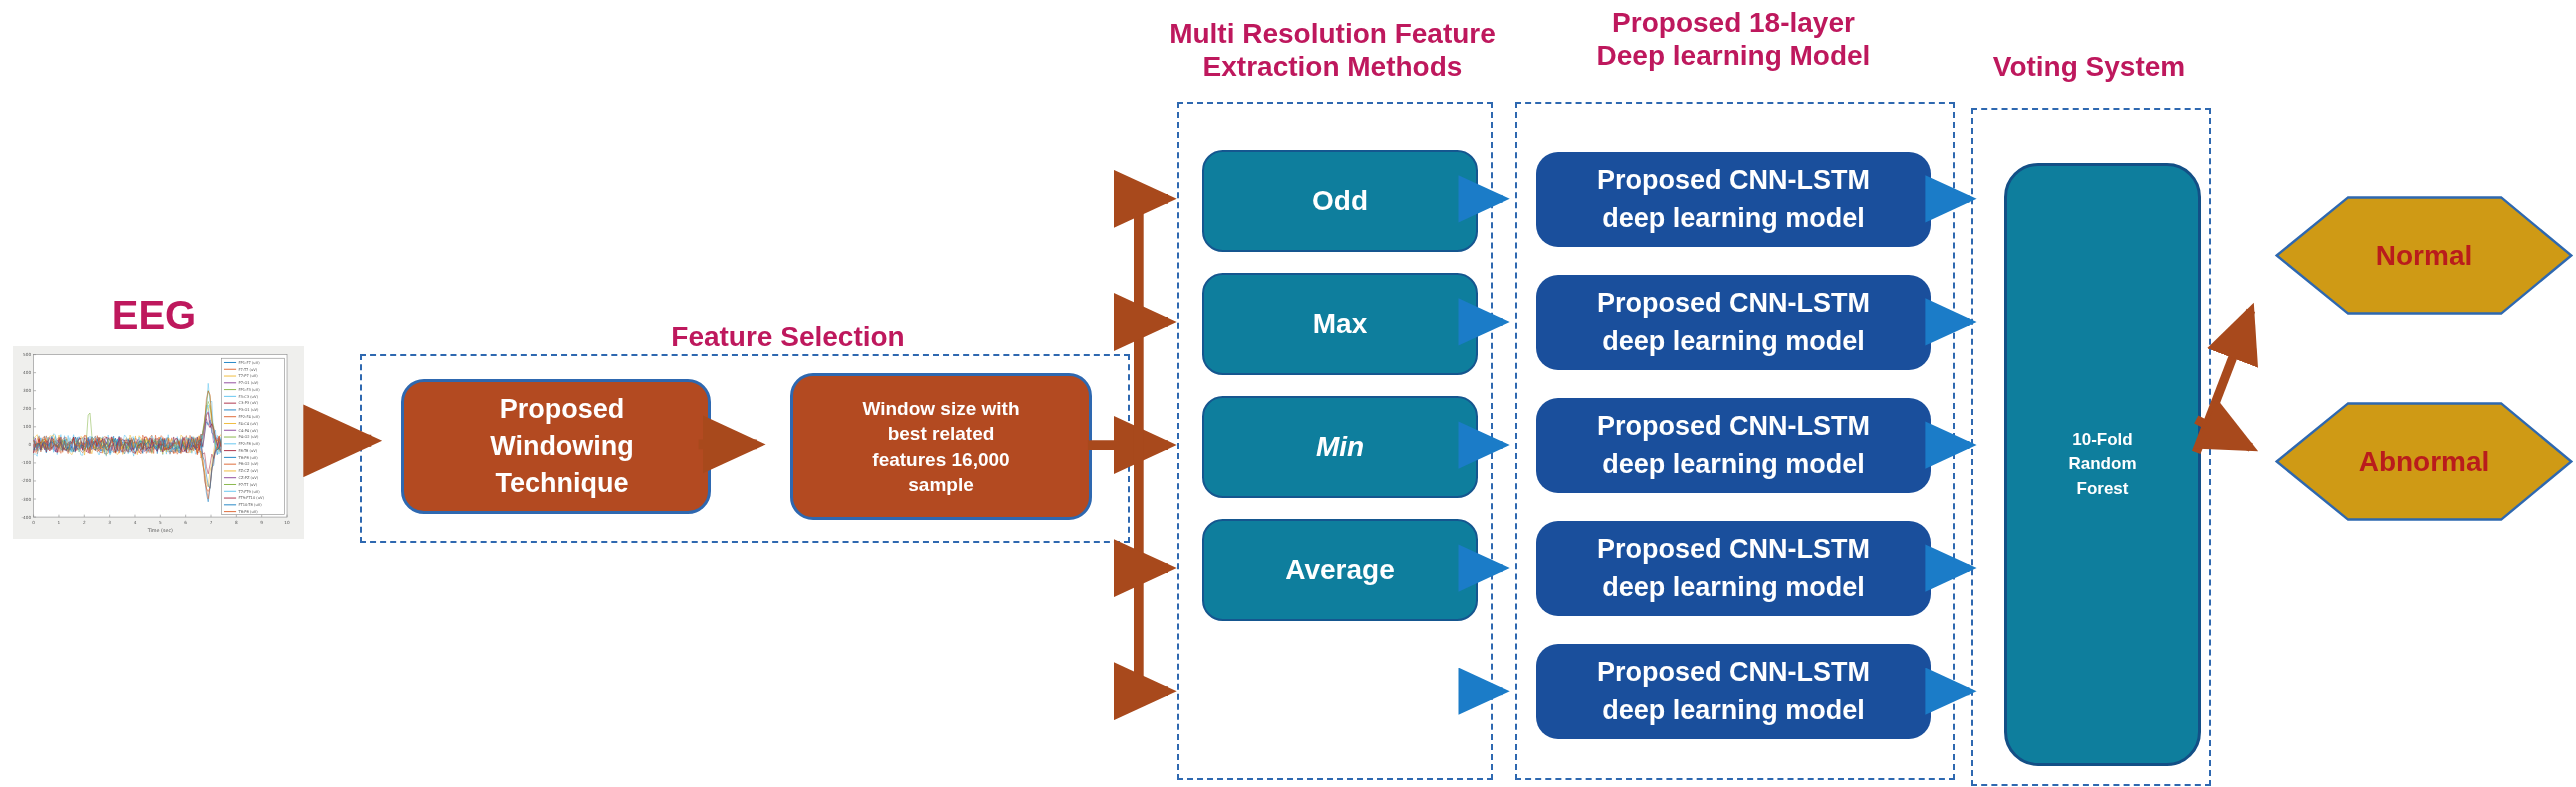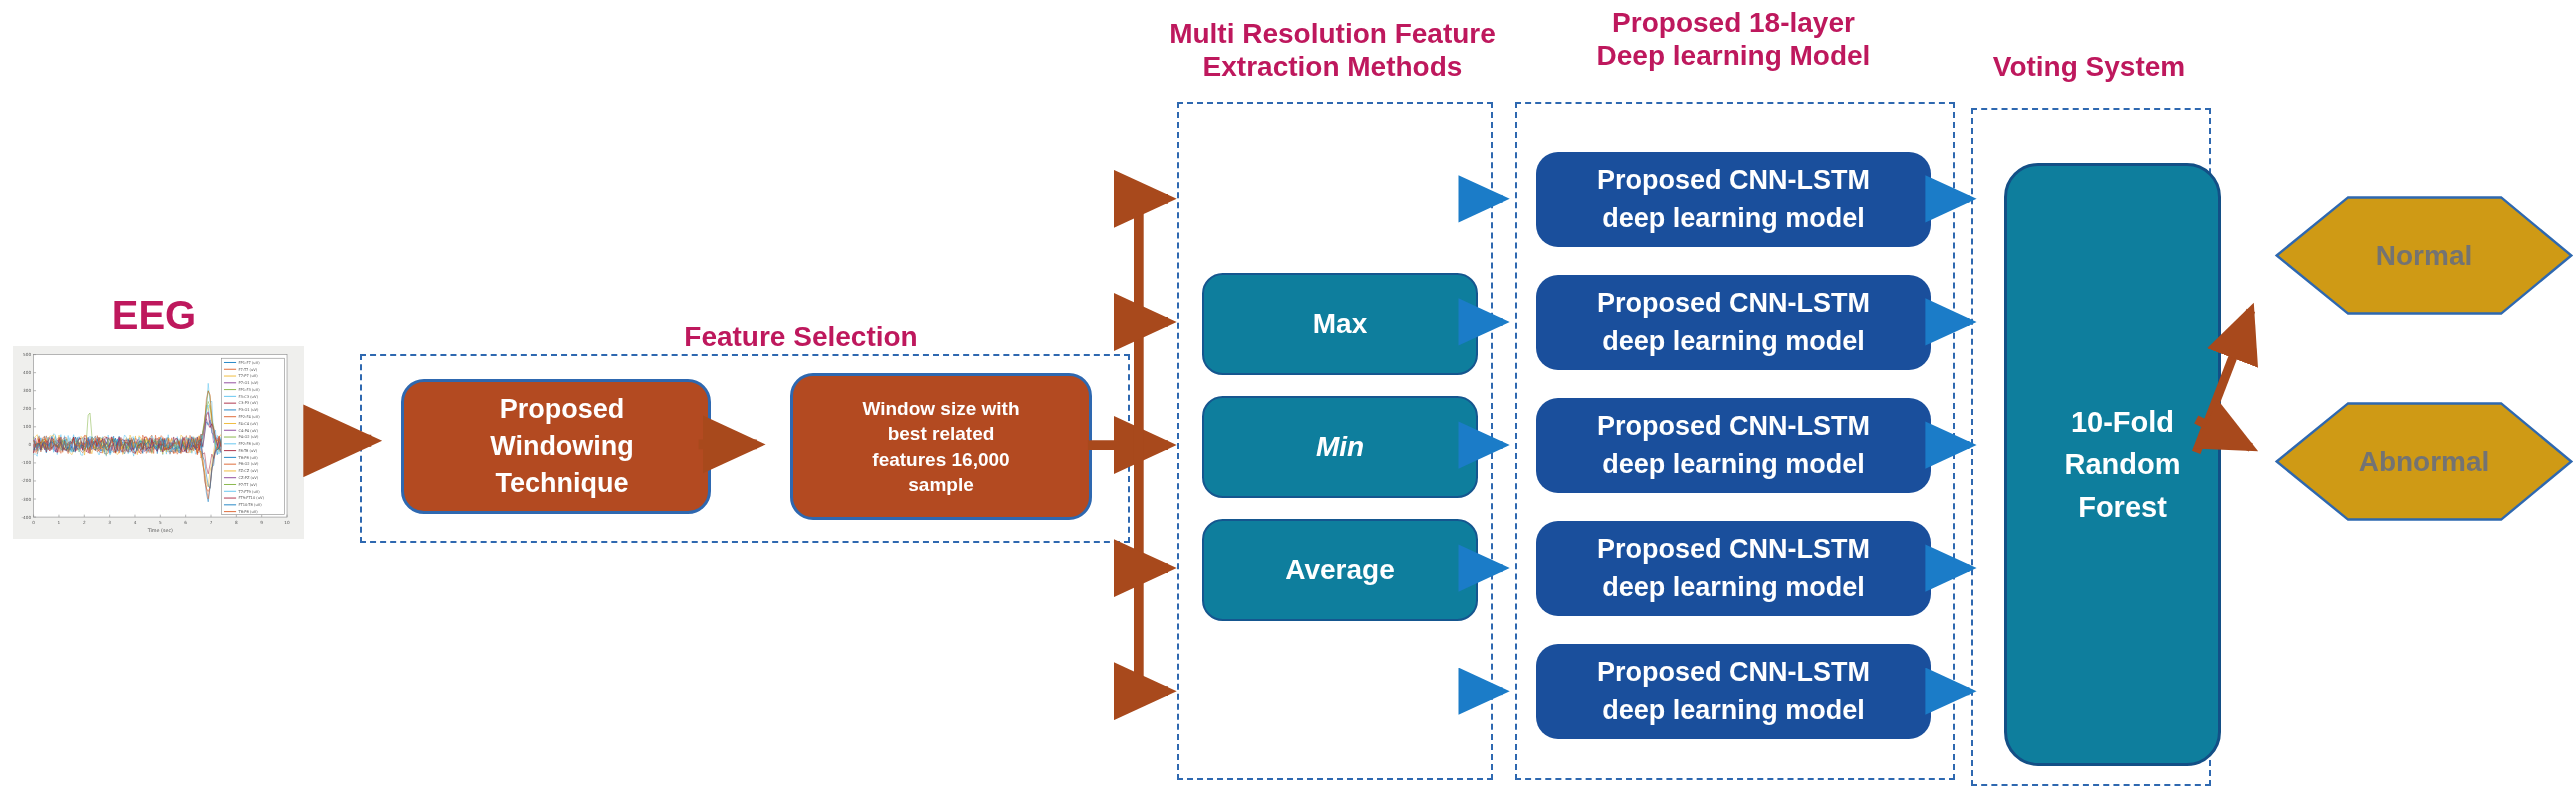--- a/index.html
+++ b/index.html
@@ -9,37 +9,37 @@
        line-height:1.18;text-align:center;white-space:pre-line;}
   .dashed{position:absolute;border:2.4px dashed #2E68B0;background:transparent;}
   .box{position:absolute;display:flex;align-items:center;justify-content:center;
        text-align:center;color:#ffffff;font-weight:bold;}
   .rust{background:#B34A21;border:3px solid #2E68B0;border-radius:23px;
         font-size:27px;line-height:1.38;}
   .teal{background:#0E7E9D;border:2.4px solid #15568F;border-radius:20.6px;font-size:28px;}
   .teal.small{font-size:20.6px;}
   .cnn{background:#1A4F9C;border-radius:22px;font-size:27px;line-height:1.4;}
   .vote{background:#0E7E9D;border:3px solid #134F86;border-radius:34px;
-        font-size:29px;line-height:1.45;padding-left:20px;}
+        font-size:17px;line-height:1.45;}
   .hexwrap{position:absolute;}
   .hexlabel{position:absolute;inset:0;display:flex;align-items:center;justify-content:center;
-            color:#737373;font-weight:bold;font-size:28px;}
+            color:#b91c1c;font-weight:bold;font-size:28px;}
   .lines{display:block;}
   svg{display:block;}
   .arrows{position:absolute;left:0;top:0;pointer-events:none;}
   .eegfig{position:absolute;background:#EFEFED;}
   .eegtext{fill:#555;font-family:"DejaVu Sans",sans-serif;}
 </style>
 </head>
 <body>
 
 <div class="canvas">
 
   <div class="hdr" style="left:36px;top:292px;width:236px;font-size:40px;">EEG</div>
-  <div class="hdr" style="left:619px;top:320px;width:364px;">Feature Selection</div>
+  <div class="hdr" style="left:606px;top:320px;width:364px;">Feature Selection</div>
   <div class="hdr" style="left:1090px;top:17px;width:485px;">Multi Resolution Feature
 Extraction Methods</div>
   <div class="hdr" style="left:1491px;top:6px;width:485px;">Proposed 18-layer
 Deep learning Model</div>
   <div class="hdr" style="left:1907px;top:50px;width:364px;">Voting System</div>
 
   <div class="dashed" style="left:360px;top:354px;width:766px;height:185px;"></div>
   <div class="dashed" style="left:1177px;top:102px;width:312px;height:674px;"></div>
   <div class="dashed" style="left:1515px;top:102px;width:436px;height:674px;"></div>
   <div class="dashed" style="left:1971px;top:108px;width:236px;height:674px;"></div>
@@ -165,20 +165,21 @@
   </div>
   <div class="box rust" style="left:790px;top:373px;width:296px;height:141px;font-size:19px;line-height:1.32;">
     <div>
       <span class="lines">Window size with</span>
       <span class="lines">best related</span>
       <span class="lines">features 16,000</span>
       <span class="lines">sample</span>
     </div>
   </div>
 
+  <div class="box teal" style="left:1202px;top:150px;width:272px;height:98px;">Odd</div>
   <div class="box teal" style="left:1202px;top:273px;width:272px;height:98px;">Max</div>
   <div class="box teal" style="left:1202px;top:396px;width:272px;height:98px;font-style:italic;">Min</div>
   <div class="box teal" style="left:1202px;top:519px;width:272px;height:98px;">Average</div>
 
   <div class="box cnn" style="left:1536px;top:152px;width:395px;height:95px;">
     <div>
         <span class="lines">Proposed CNN-LSTM</span>
         <span class="lines">deep learning model</span>
       </div>
   </div>

